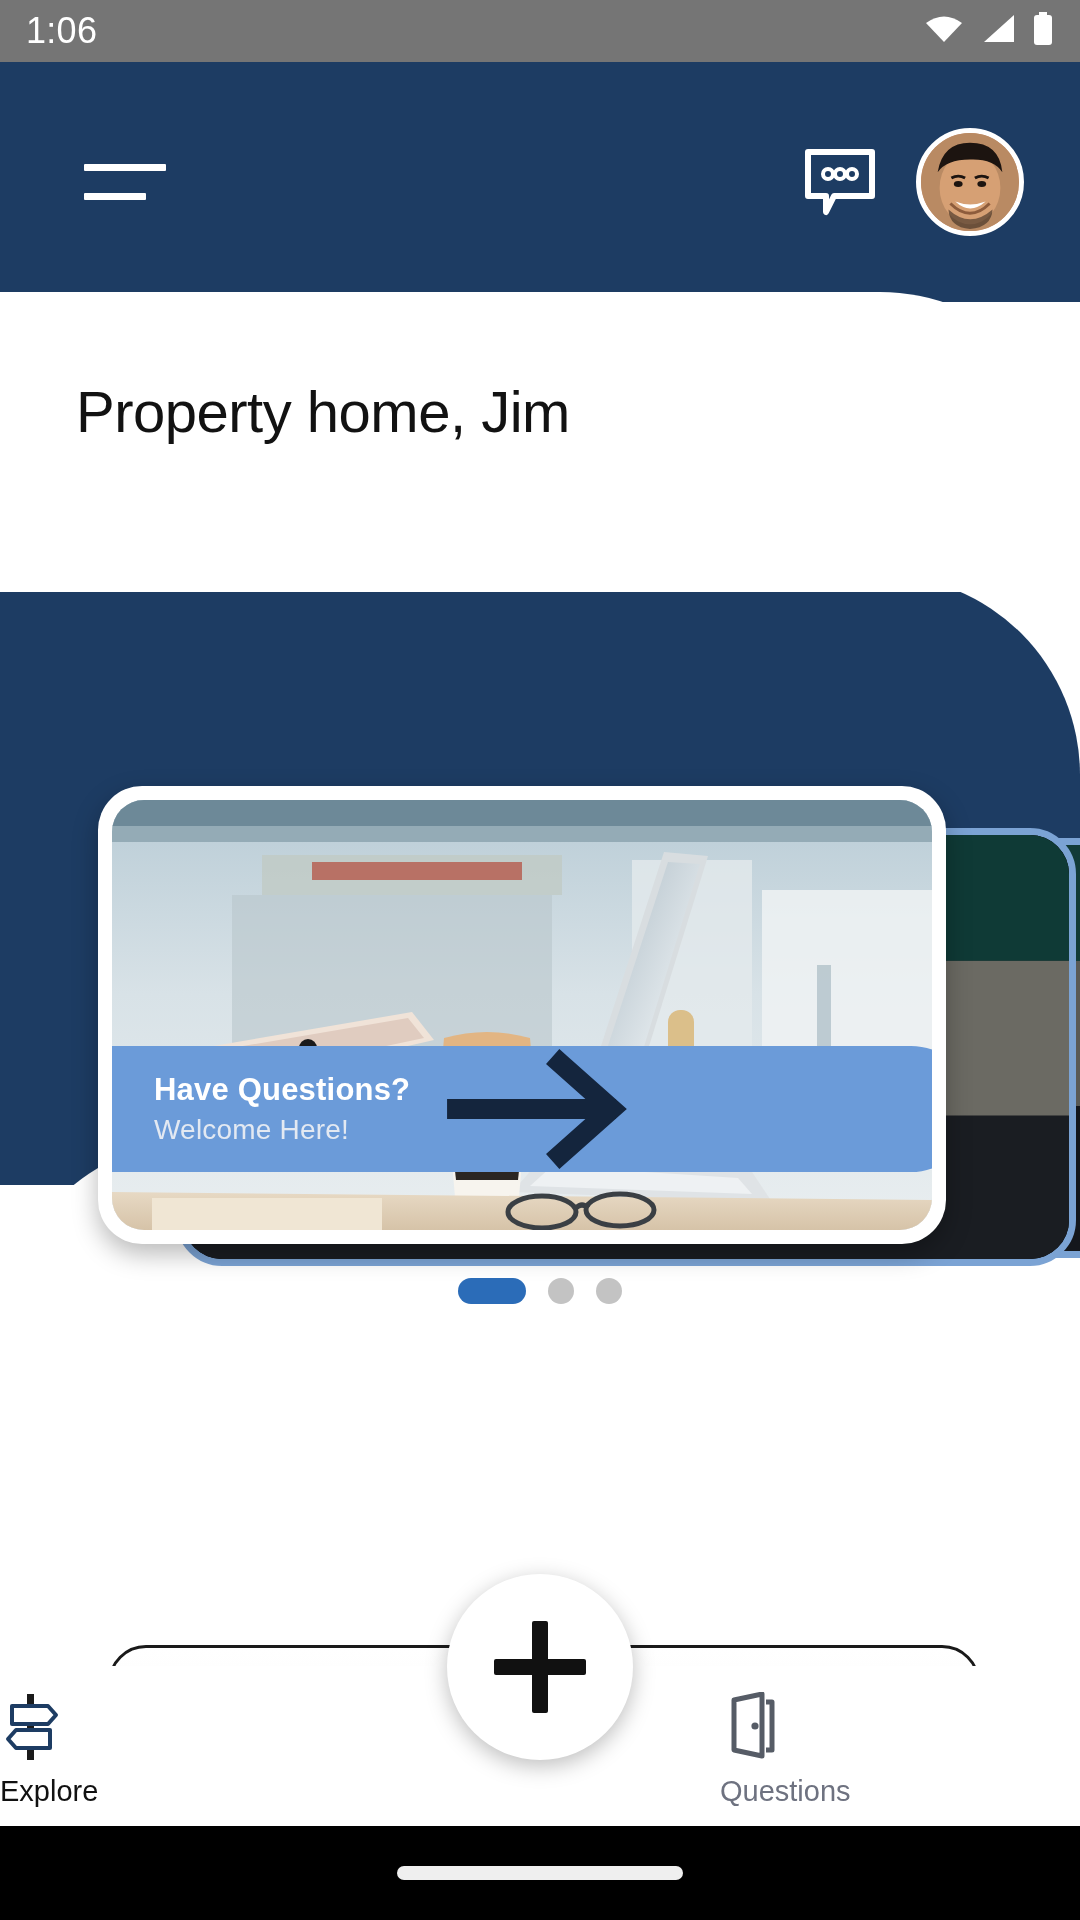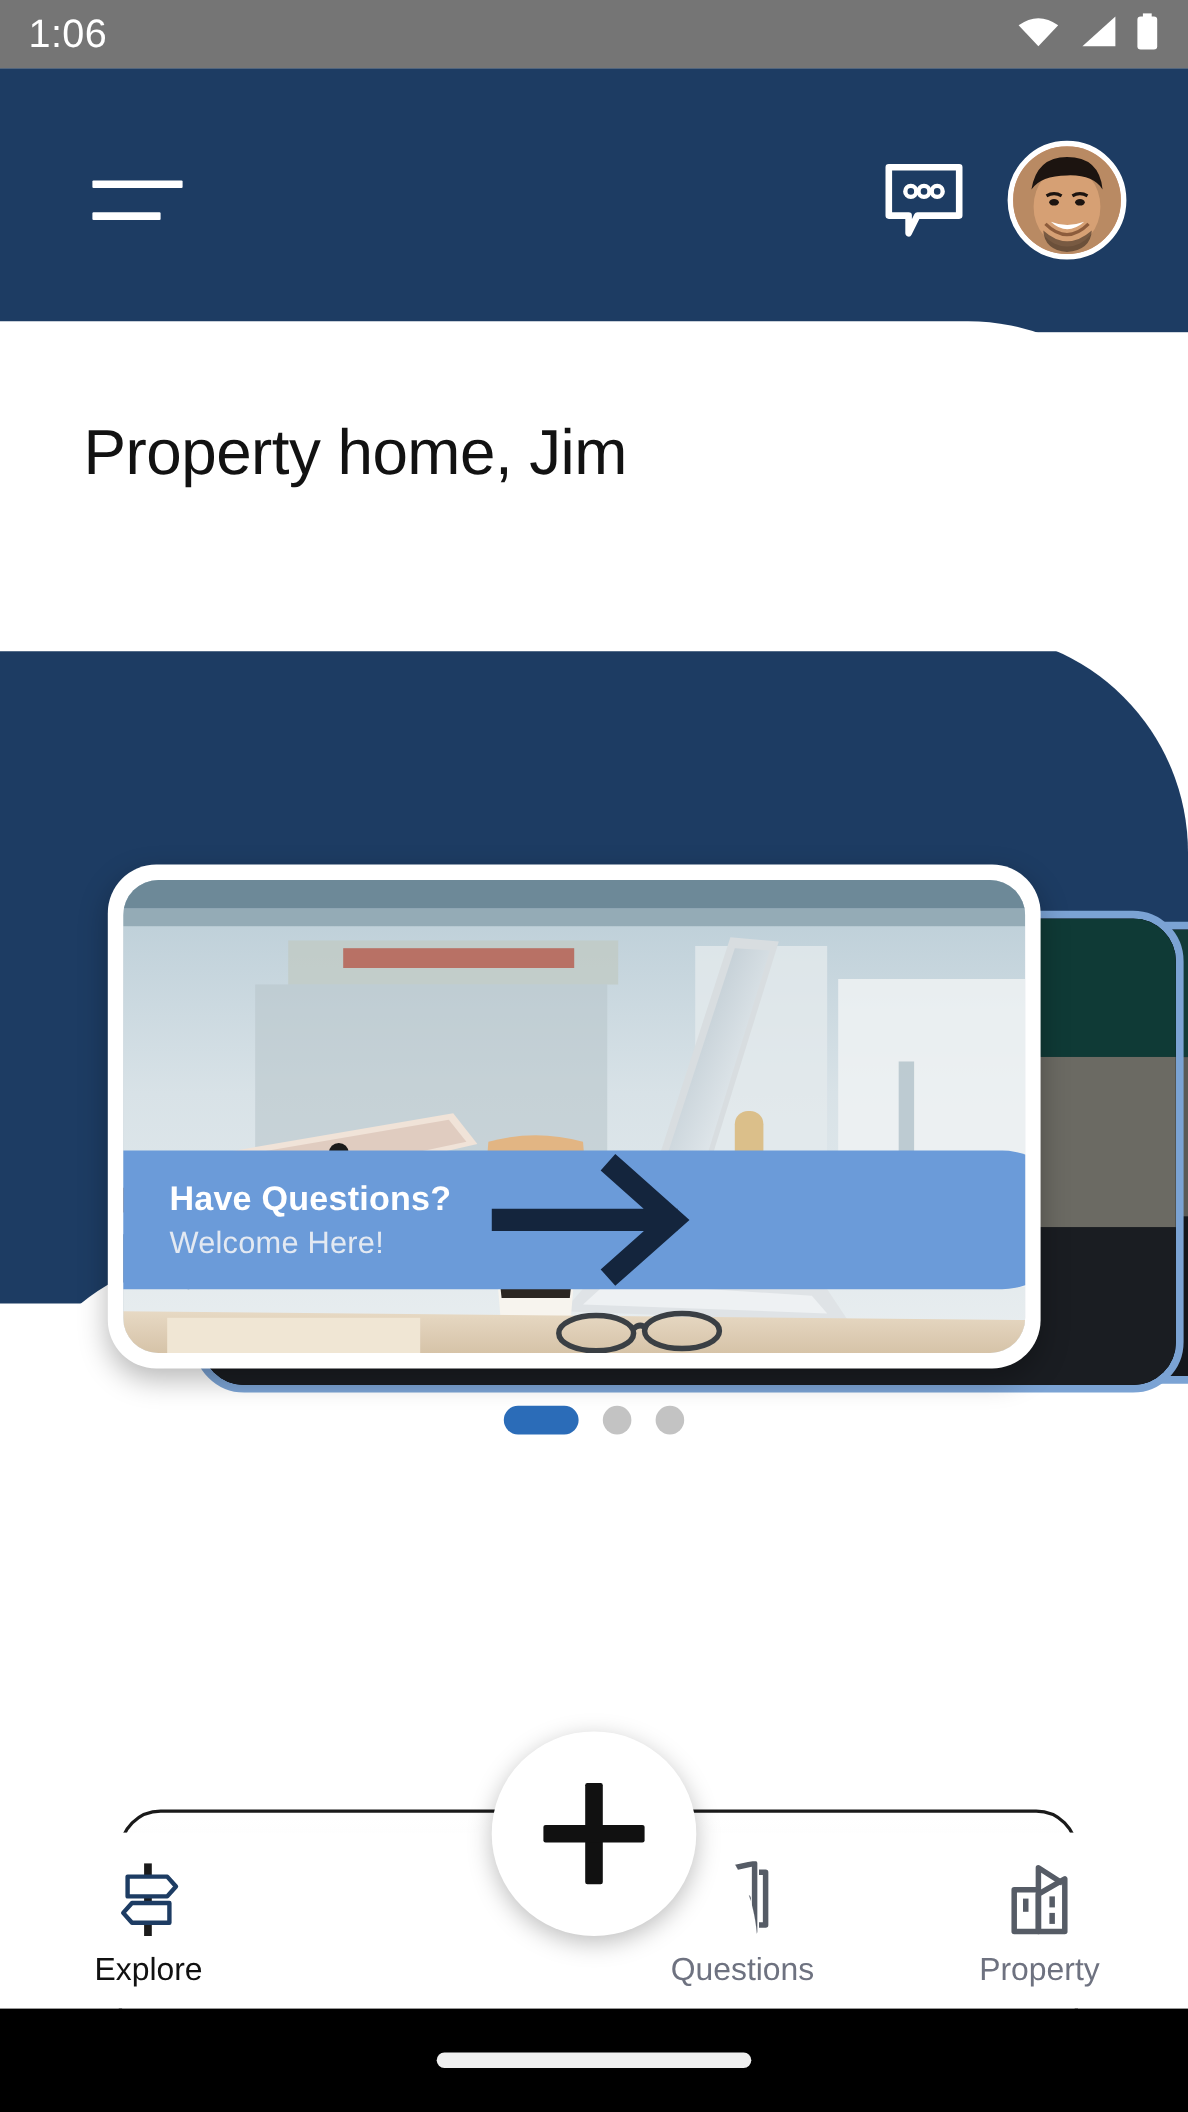--- a/index.html
+++ b/index.html
@@ -118,21 +118,21 @@
     font-family:"Liberation Sans", sans-serif;
   }
 
   
   .bottomnav{
     position:absolute; left:0; bottom:94px; width:1080px; height:160px;
     background:#ffffff; z-index:40;
     display:flex; align-items:center;
   }
   .nav-item{
-    flex:1; display:flex; flex-direction:column; align-items:center; gap:12px;
+    flex:1; display:flex; flex-direction:column; align-items:flex-start; gap:12px;
     cursor:pointer; padding-top:6px;
   }
   .nav-icon{ width:62px; height:72px; display:flex; align-items:center; justify-content:center; }
   .nav-label{ font-size:29px; color:#6e7280; }
   .nav-item.active .nav-label{ color:#111111; }
 
   
   .fab-notch{
     position:absolute; left:50%; transform:translateX(-50%);
     bottom:150px; width:300px; height:150px; z-index:41;
@@ -360,33 +360,20 @@
       <span class="nav-icon">
         <svg width="58" height="70" viewBox="0 0 58 70">
           <path d="M12 8 L40 2 L40 64 L12 58 Z" fill="none" stroke="#565c66" stroke-width="5" stroke-linejoin="round"></path>
           <path d="M44 10 L50 10 L50 58 L44 58" fill="none" stroke="#565c66" stroke-width="5" stroke-linejoin="round"></path>
           <circle cx="33" cy="34" r="3.6" fill="#565c66"></circle>
         </svg>
       </span>
       <span class="nav-label">Questions</span>
     </div>
 
-    <div class="nav-item">
-      <span class="nav-icon">
-        <svg width="62" height="70" viewBox="0 0 62 70">
-          <path d="M8 26 L30 26 L30 64 L8 64 Z" fill="none" stroke="#565c66" stroke-width="5" stroke-linejoin="round"></path>
-          <path d="M30 30 L54 16 L54 64 L30 64 Z" fill="none" stroke="#565c66" stroke-width="5" stroke-linejoin="round"></path>
-          <path d="M30 26 L30 6 L52 20" fill="none" stroke="#565c66" stroke-width="5" stroke-linejoin="round"></path>
-          <rect x="16" y="34" width="5" height="12" fill="#565c66"></rect>
-          <rect x="40" y="32" width="5" height="10" fill="#565c66"></rect>
-          <rect x="40" y="47" width="5" height="10" fill="#565c66"></rect>
-        </svg>
-      </span>
-      <span class="nav-label">Property</span>
-    </div>
   </div>
 
   <div class="fab">
     <span class="fab-plus"></span>
   </div>
 
   <div class="gesturebar">
     <span class="gesture-pill"></span>
   </div>
 </div>

